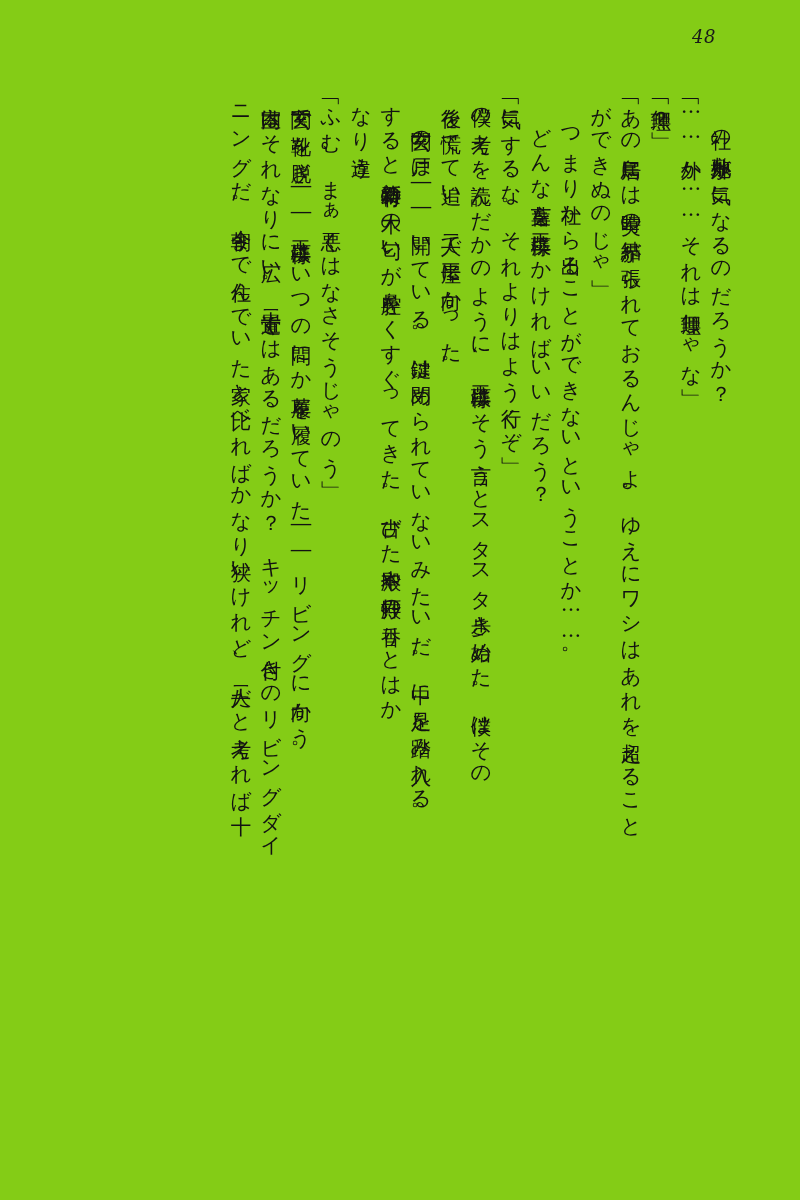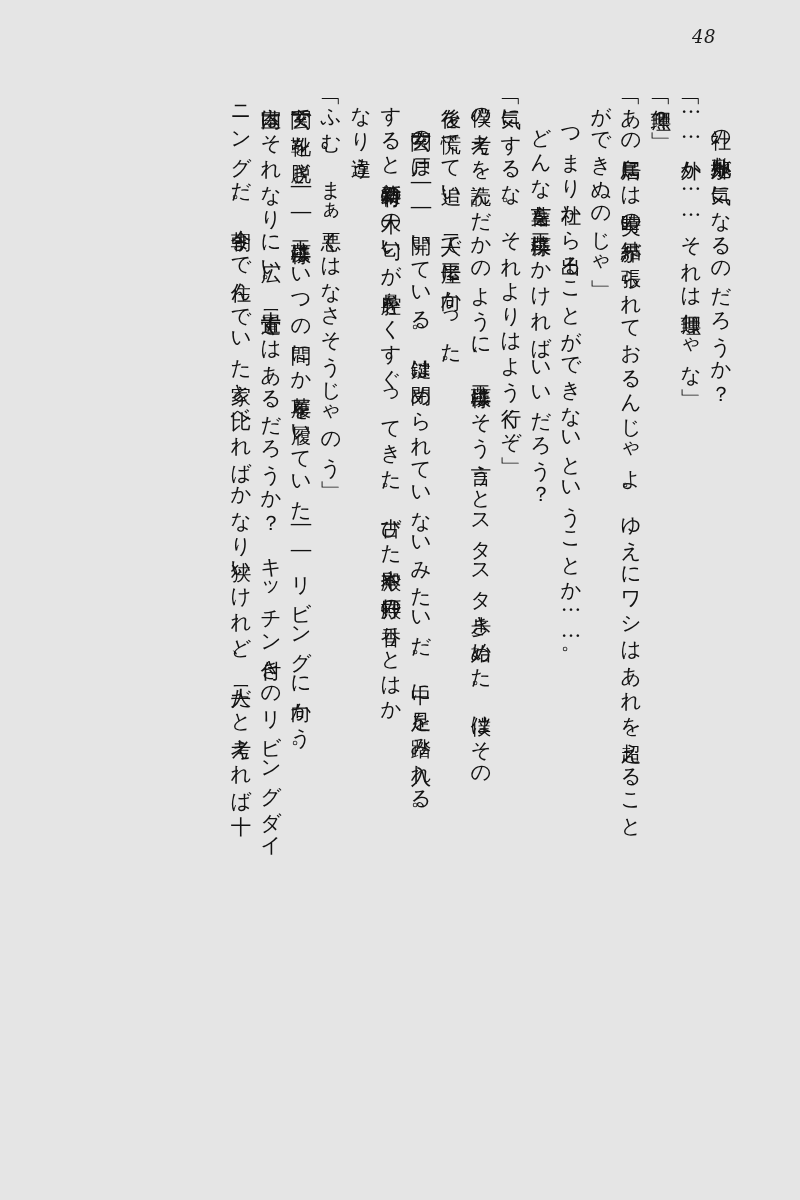--- a/index.html
+++ b/index.html
@@ -15,21 +15,21 @@
     position: relative;
     overflow: hidden;
   }
 
   .page {
     position: absolute;
     left: 0;
     top: 0;
     width: 800px;
     height: 1200px;
-    background: #e5e5e5;
+    background: #84cc16;
   }
 
   
   .page-number {
     position: absolute;
     top: 26px;
     right: 84px;
     font-family: "DejaVu Serif", "Liberation Serif", serif;
     font-style: italic;
     font-size: 18px;

